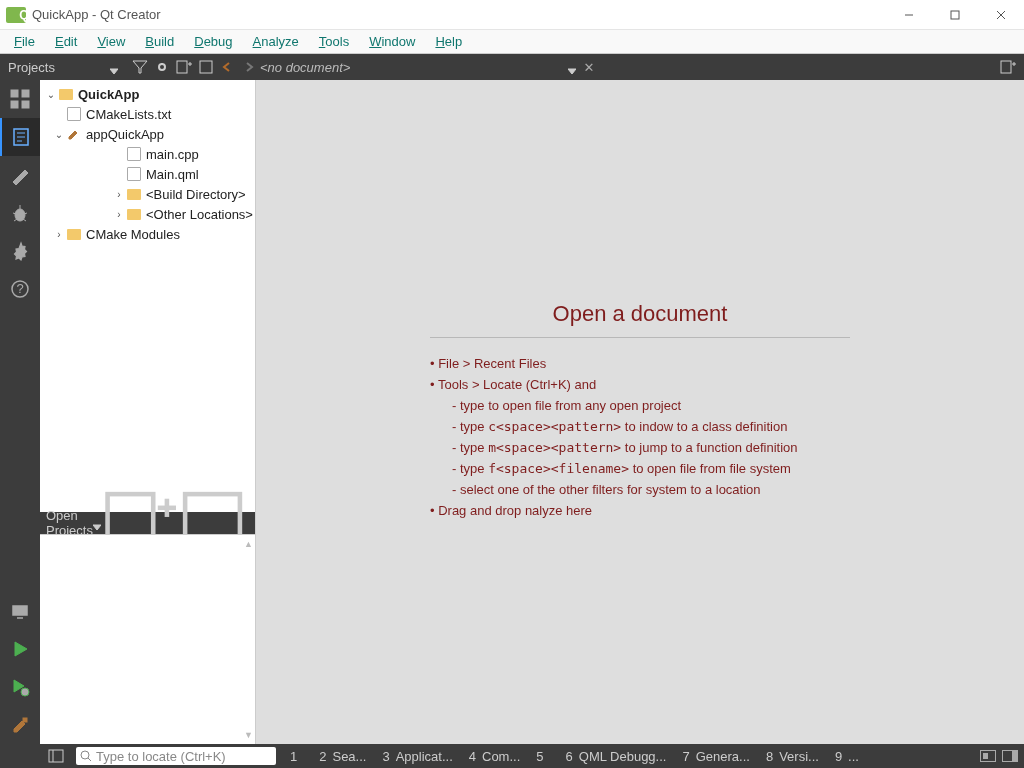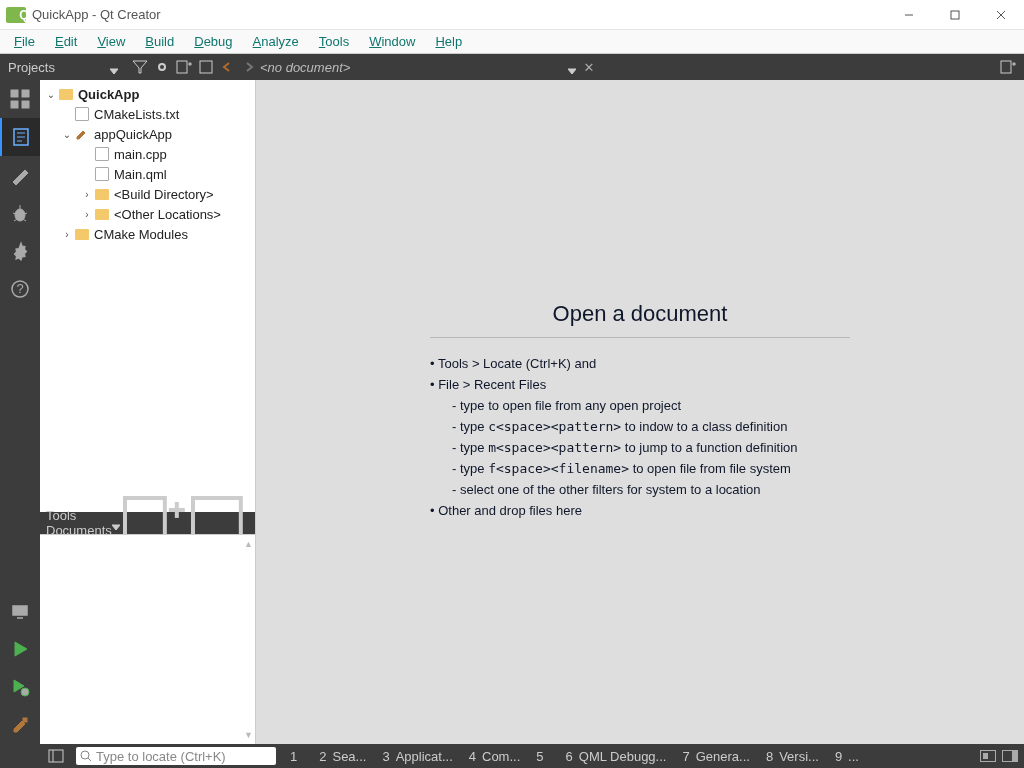--- a/index.html
+++ b/index.html
@@ -46,36 +46,36 @@
 
   
   .mainarea { position:absolute; left:40px; right:0; top:80px; bottom:24px; display:flex; }
   .sidebar { width:216px; display:flex; flex-direction:column; background:#fff; border-right:1px solid #ccc;}
   .projtree { flex:1; overflow:auto; padding-top:4px; color:#222;}
   .tnode { display:flex; align-items:center; height:20px; padding-left:4px; white-space:nowrap;}
   .tnode .exp { width:14px; text-align:center; color:#555;font-size:10px;}
   .tnode .ico { width:16px; height:16px; margin-right:4px; display:flex;align-items:center;justify-content:center;}
   .tnode .lbl { }
   .tnode.bold .lbl{font-weight:bold;}
-  .indent1{padding-left:20px;} .indent2{padding-left:40px;}
+  .indent1{padding-left:12px;} .indent2{padding-left:32px;margin-left:40px;}
   .fileico{width:14px;height:14px;background:#fff;border:1px solid #aaa;border-radius:1px;}
   .foldershape{width:14px;height:11px;background:#f3c96b;border-radius:1px;position:relative;}
   .projico{width:14px;height:11px;background:#f3c96b;border-radius:1px;}
   .bldico{width:14px;height:14px;display:flex;align-items:center;justify-content:center;}
   .bldico svg{width:14px;height:14px;fill:#b0763a;stroke:#b0763a;}
 
   .opendocs-hdr { height:22px; background:#3c3c3c; color:#ccc; display:flex; align-items:center; padding:0 6px;}
   .opendocs-hdr .lbl{flex:1;}
   .opendocs-body { height:210px; background:#fff; position:relative; border-top:1px solid #ccc;}
   .scrollhint{position:absolute;right:2px;top:4px;color:#bbb;font-size:9px;}
   .scrollhint.bottom{top:auto;bottom:4px;}
 
   
   .editor { flex:1; background:#dedede; display:flex; align-items:center; justify-content:center;}
-  .placeholder { color:#0f172a; width:420px;}
+  .placeholder { color:#7f1d1d; width:420px;}
   .placeholder h2 { font-size:22px; font-weight:normal; text-align:center; padding-bottom:10px; border-bottom:1px solid #b8b8b8; margin-bottom:18px;}
   .placeholder ul{list-style:none;}
   .placeholder li{margin-bottom:6px;}
   .placeholder li::before{content:"• ";}
   .placeholder .sub{list-style:none;margin-left:22px;}
   .placeholder .sub li::before{content:"- ";}
   .placeholder code{font-family:Consolas,monospace;}
 
   
   .statusbar { position:absolute; left:0; right:0; bottom:0; height:24px; background:#3c3c3c; color:#ccc; display:flex; align-items:center;}
@@ -318,21 +318,21 @@
       <div class="tnode indent1">
         <span class="exp">›</span>
         <span class="ico">
             <span class="foldershape"></span>
           </span>
         <span class="lbl">CMake Modules</span>
       </div>
     </div>
 
     <div class="opendocs-hdr">
-      <span class="lbl">Tools Documents</span>
+      <span class="lbl">Open Projects</span>
       <span class="dropdown-caret"><svg viewBox="0 0 8 8">
             <polygon points="0,2 8,2 4,7"></polygon>
           </svg></span>
       <div style="width:8px"></div>
       <div class="tbtn"><span class="ticon"><svg viewBox="0 0 16 16">
               <rect x="1" y="2" width="10" height="12"></rect>
               <line x1="12" y1="5" x2="16" y2="5"></line>
               <line x1="14" y1="3" x2="14" y2="7"></line>
             </svg></span></div>
       <div class="tbtn"><span class="ticon"><svg viewBox="0 0 16 16">
@@ -342,32 +342,32 @@
     <div class="opendocs-body">
       <div class="scrollhint">▲</div>
       <div class="scrollhint bottom">▼</div>
     </div>
   </div>
 
   <div class="editor">
     <div class="placeholder">
       <h2>Open a document</h2>
       <ul>
+        <li>File &gt; Recent Files</li>
         <li>Tools &gt; Locate (Ctrl+K) and</li>
-        <li>File &gt; Recent Files</li>
       </ul>
       <ul class="sub">
         <li>type to open file from any open project</li>
         <li><span>type </span><code>c&lt;space&gt;&lt;pattern&gt;</code><span> to indow to a class definition</span></li>
         <li><span>type </span><code>m&lt;space&gt;&lt;pattern&gt;</code><span> to jump to a function definition</span></li>
         <li><span>type </span><code>f&lt;space&gt;&lt;filename&gt;</code><span> to open file from file system</span></li>
         <li>select one of the other filters for system to a location</li>
       </ul>
       <ul>
-        <li>Other and drop files here</li>
+        <li>Drag and drop nalyze here</li>
       </ul>
     </div>
   </div>
 </div>
 
 <div class="statusbar">
   <div class="slot">
       <svg class="sicon" viewBox="0 0 16 16" fill="none" stroke="#ccc">
         <rect x="1" y="2" width="14" height="12"></rect>
         <line x1="5" y1="2" x2="5" y2="14"></line>

